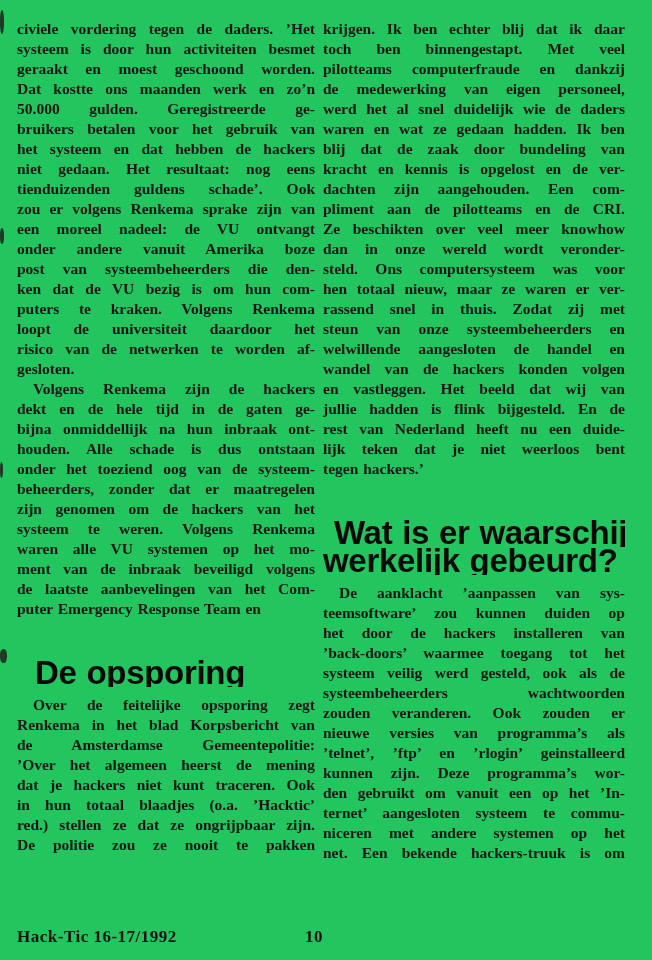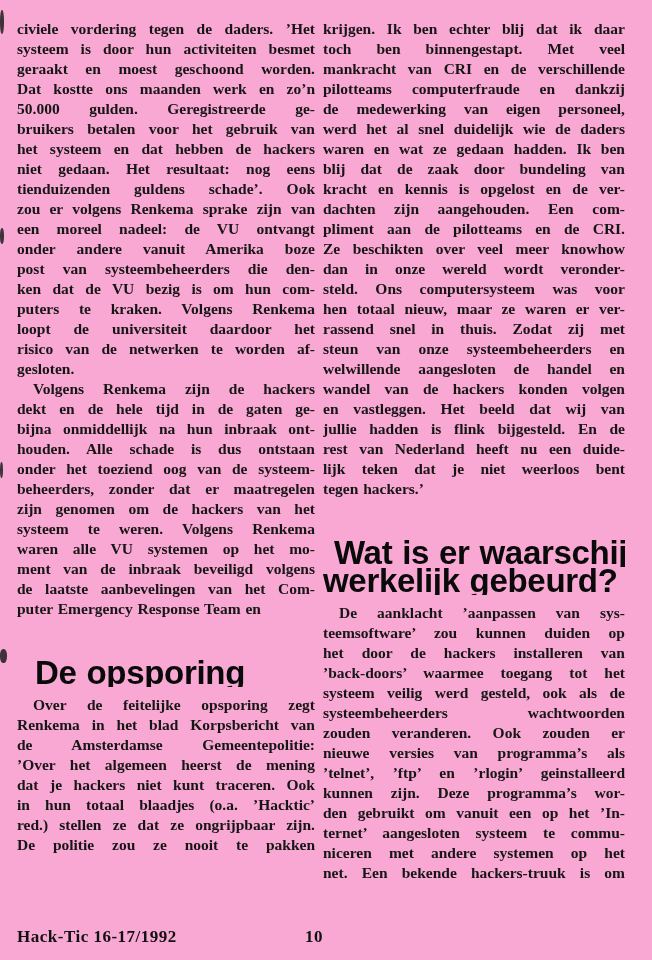--- a/index.html
+++ b/index.html
@@ -1,20 +1,20 @@
 <!DOCTYPE html>
 <html><head>
 <meta charset="utf-8">
 <style>
   html, body { margin: 0; padding: 0; background: #ffffff; }
   .page {
     position: relative;
     width: 652px;
     height: 960px;
-    background: #f9a8d4;
+    background: #22c55e;
     overflow: hidden;
     color: #161616;
     font-family: "Liberation Serif", serif;
   }
   .col {
     position: absolute;
     top: 19px;
     font-size: 15.5px;
     font-weight: 700;
     line-height: 20px;
@@ -123,21 +123,20 @@
         <div class="line">in hun totaal blaadjes (o.a. ’Hacktic’</div>
         <div class="line">red.) stellen ze dat ze ongrijpbaar zijn.</div>
         <div class="line">De politie zou ze nooit te pakken</div>
       </div>
     </div>
 
   <div class="col col-right">
       <div class="para">
         <div class="line">krijgen. Ik ben echter blij dat ik daar</div>
         <div class="line">toch ben binnengestapt. Met veel</div>
-        <div class="line">mankracht van CRI en de verschillende</div>
         <div class="line">pilotteams computerfraude en dankzij</div>
         <div class="line">de medewerking van eigen personeel,</div>
         <div class="line">werd het al snel duidelijk wie de daders</div>
         <div class="line">waren en wat ze gedaan hadden. Ik ben</div>
         <div class="line">blij dat de zaak door bundeling van</div>
         <div class="line">kracht en kennis is opgelost en de ver-</div>
         <div class="line">dachten zijn aangehouden. Een com-</div>
         <div class="line">pliment aan de pilotteams en de CRI.</div>
         <div class="line">Ze beschikten over veel meer knowhow</div>
         <div class="line">dan in onze wereld wordt veronder-</div>

